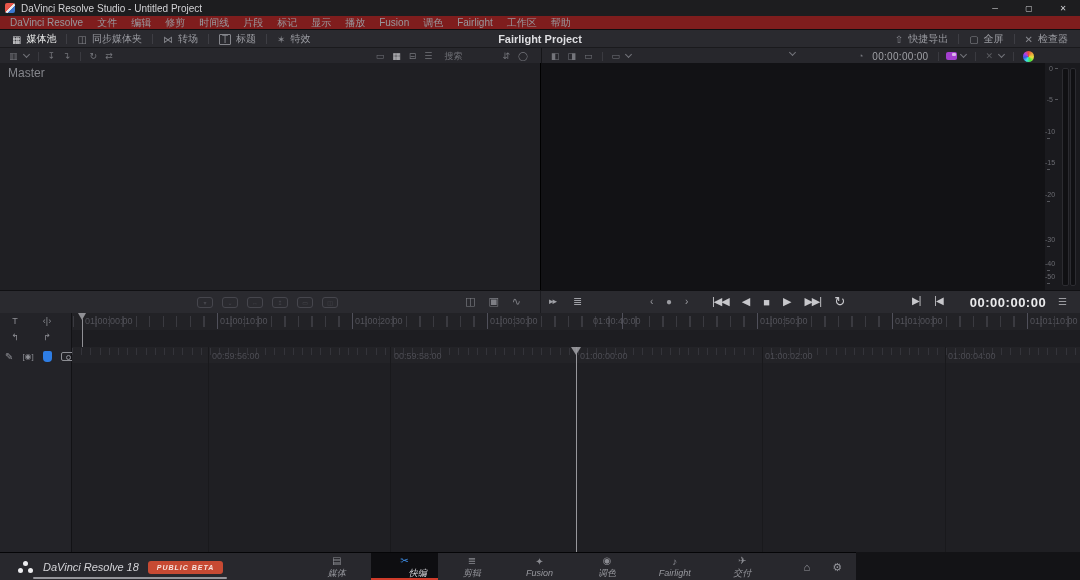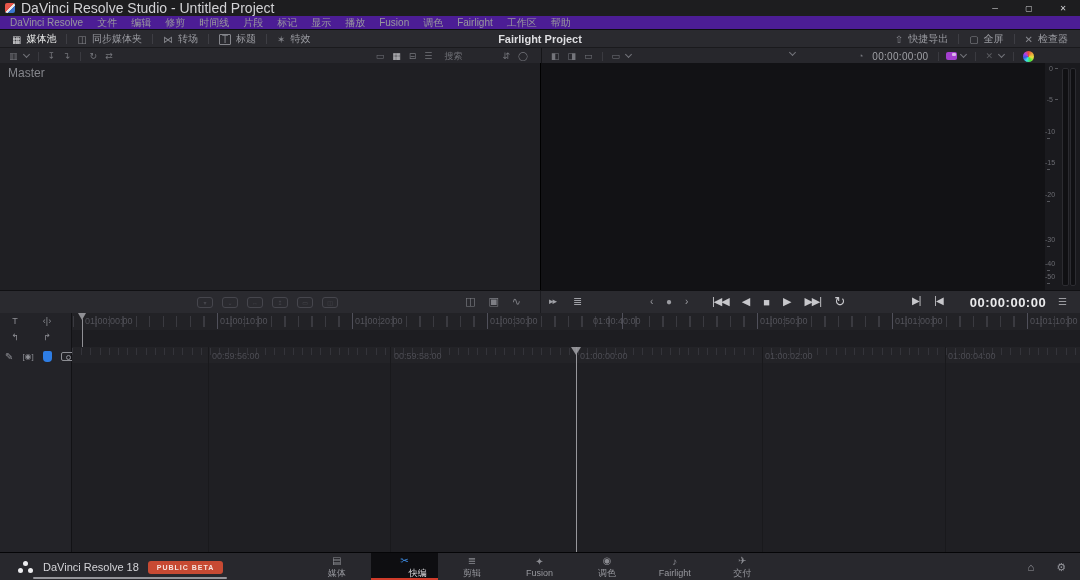--- a/index.html
+++ b/index.html
@@ -5,26 +5,26 @@
   html,body{margin:0;padding:0;background:#000;}
   .stage{position:relative;width:1080px;height:580px;overflow:hidden;background:#131316;
          font-family:"Liberation Sans","DejaVu Sans",sans-serif;cursor:default;}
   .stage *{box-sizing:border-box;}
 
   
   .titlebar{position:absolute;left:0;top:0;width:1080px;height:16px;background:#1d1d1f;
             display:flex;align-items:center;}
   .app-ico{width:10px;height:10px;margin-left:5px;border-radius:2px;
            background:linear-gradient(135deg,#e8574a 0 46%,#e9e9ec 46% 62%,#3d77d0 62% 100%);}
-  .title-text{margin-left:6px;font-size:14px;color:#d2d2d5;}
+  .title-text{margin-left:6px;font-size:10px;color:#d2d2d5;}
   .win-btns{margin-left:auto;display:flex;height:16px;}
   .win-btn{width:34px;display:flex;align-items:center;justify-content:center;font-size:8px;color:#cfcfd2;}
 
   
-  .menubar{position:absolute;left:0;top:16px;width:1080px;height:13px;background:#4c1d95;
+  .menubar{position:absolute;left:0;top:16px;width:1080px;height:13px;background:#7f1d1d;
            display:flex;align-items:center;padding-left:3px;}
   .menu-item{padding:0 7px;font-size:10px;line-height:13px;color:#98989d;white-space:nowrap;}
 
   
   .toolbar{position:absolute;left:0;top:29px;width:1080px;height:18px;background:#2a2a2f;
            border-top:1px solid #0e0e10;}
   .tb-title{position:absolute;left:0;right:0;top:0;text-align:center;line-height:18px;
             font-size:11px;font-weight:bold;color:#dedee1;}
   .tb-left,.tb-right{position:absolute;top:0;height:18px;display:flex;align-items:center;}
   .tb-left{left:6px;} .tb-right{right:6px;}
@@ -132,22 +132,22 @@
       background:repeating-linear-gradient(90deg,#34343a 0 1px,transparent 1px 9.2px);}
   .r2l{position:absolute;top:4px;font-size:9px;color:#4d4d54;}
   .tl-body{position:absolute;left:72px;top:363px;width:1008px;height:189px;background:#1f1f23;}
   .vgrid{position:absolute;top:347px;width:1px;height:205px;background:#19191c;}
   .ph2{position:absolute;left:571px;top:347px;width:11px;height:205px;}
   .ph2 .tri{position:absolute;left:0;top:0;border-left:5px solid transparent;border-right:5px solid transparent;
             border-top:8px solid #8f8f94;}
   .ph2 .line{position:absolute;left:5px;top:0;width:1px;height:205px;background:#97979c;}
 
   
-  .bottombar{position:absolute;left:0;top:552px;width:1080px;height:28px;background:#28282d;
-             border-top:1px solid #050507;}
+  .bottombar{position:absolute;left:0;top:552px;width:856px;height:28px;background:#28282d;
+             border-top:1px solid #050507;font-style:italic;}
   .bb-left{position:absolute;left:18px;top:0;height:28px;display:flex;align-items:center;gap:9px;}
   .logo{position:relative;width:16px;height:13px;}
   .logo i{position:absolute;width:5px;height:5px;border-radius:50%;background:#ececef;}
   .logo i:nth-child(1){left:5px;top:0;}
   .logo i:nth-child(2){left:0;top:7px;}
   .logo i:nth-child(3){left:10px;top:7px;}
   .bb-app{font-size:11px;color:#d4d4d8;}
   .bb-badge{font-size:7px;font-weight:bold;letter-spacing:1px;color:#f6e3de;background:#c74a33;
             padding:3px 9px;border-radius:3px;}
   .bb-tabs{position:absolute;left:303px;top:0;width:473px;height:28px;display:flex;}

